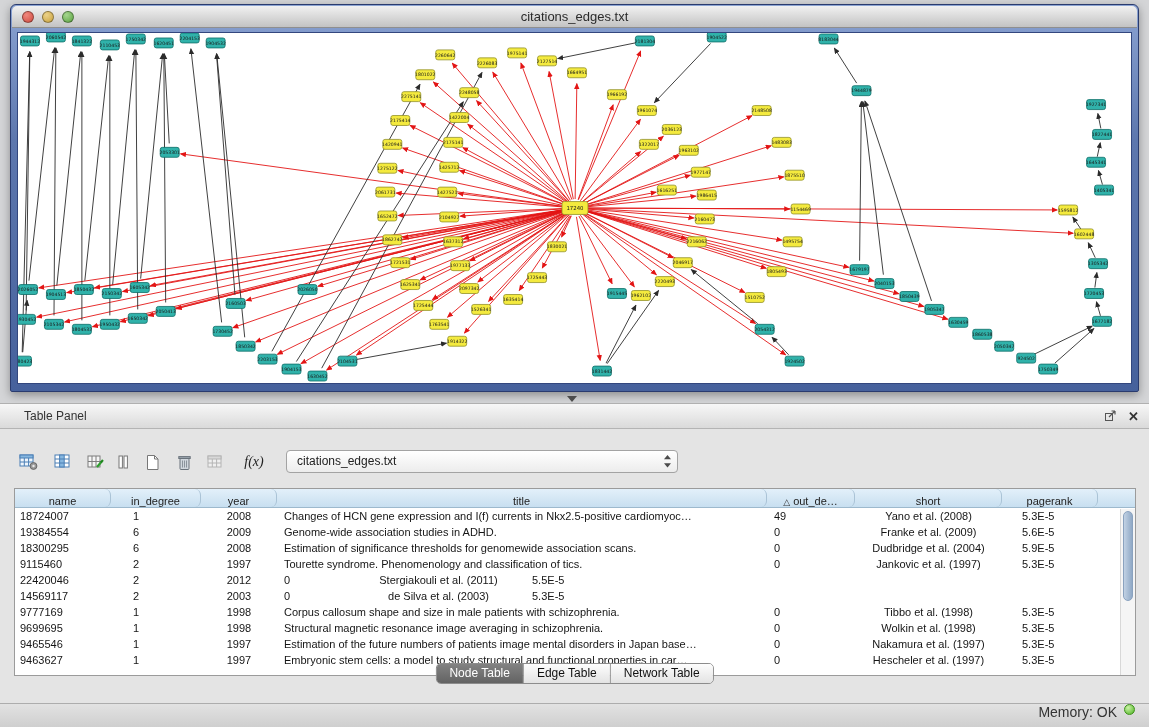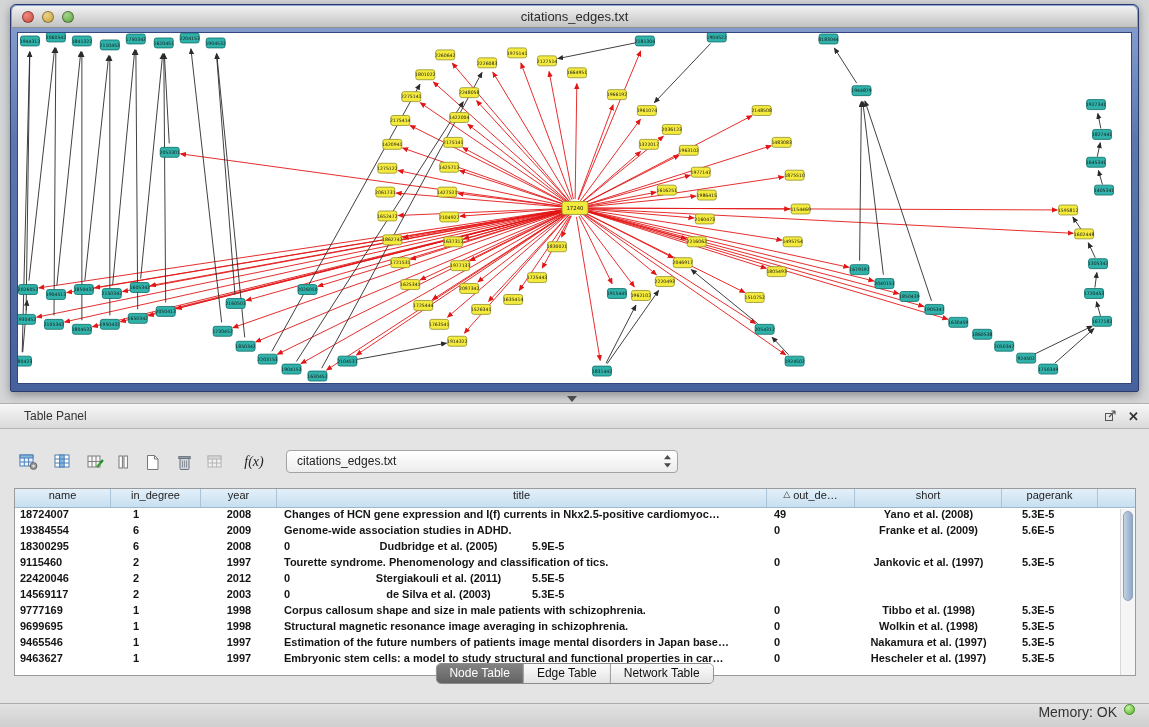--- a/index.html
+++ b/index.html
@@ -45,26 +45,26 @@
   .combo { position:absolute; left:286px; top:46px; width:392px; height:23px;
            border:1px solid #a3a3a3; border-radius:4px;
            background:linear-gradient(#ffffff,#ececec); font-size:12px; color:#222; }
   .combo-text { position:absolute; left:10px; line-height:21px; }
   .combo-arrows { position:absolute; right:5px; top:3px; }
 
   .tablebox { position:absolute; left:14px; top:84px; width:1122px; height:188px;
               background:#fff; border:1px solid #9b9b9b; overflow:hidden; }
   .thead { display:flex; height:19px; background:linear-gradient(#e3f0fa,#c8dff0);
            border-bottom:1px solid #9db9cd; }
-  .hcell { display:flex; align-items:flex-start; justify-content:center; font-size:11px;
-           color:#222; border-right:1px solid #aac3d6; }
+  .hcell { display:flex; align-items:flex-end; justify-content:center; font-size:11px;
+           color:#222; border-right:1px solid #aac3d6;border-radius:6px; }
   .hcell .sort { margin-right:3px; font-size:9px; color:#333; }
   .c0{flex:0 0 96px;} .c1{flex:0 0 90px;} .c2{flex:0 0 76px;} .c3{flex:0 0 490px;}
   .c4{flex:0 0 88px;} .c5{flex:0 0 147px;} .c6{flex:0 0 96px;}
-  .trow { display:flex; height:16px; align-items:flex-start; font-size:11px; color:#151515;font-weight:bold; }
+  .trow { display:flex; height:16px; align-items:center; font-size:11px; color:#151515; }
   .cell { white-space:nowrap; overflow:hidden; }
   .cell.c0{padding-left:5px;} .cell.c1{padding-left:22px;} .cell.c2{text-align:center;}
   .cell.c3{padding-left:7px;} .cell.c4{padding-left:7px;} .cell.c5{text-align:center;}
   .cell.c6{padding-left:20px;}
   .vscroll { position:absolute; top:20px; right:0; bottom:0; width:15px;
              background:#f5f5f5; border-left:1px solid #d8d8d8; }
   .vthumb { position:absolute; left:2px; right:2px; top:2px; height:90px; border-radius:6px;
             background:linear-gradient(90deg,#c2d2e4,#90a9c6); border:1px solid #8aa2bf; }
 
   .tabs { position:absolute; left:50%; top:259px; transform:translateX(-50%);
@@ -788,22 +788,23 @@
           <div class="cell c2">2009</div>
           <div class="cell c3">Genome-wide association studies in ADHD.</div>
           <div class="cell c4">0</div>
           <div class="cell c5">Franke et al. (2009)</div>
           <div class="cell c6">5.6E-5</div>
         </div>
         <div class="trow">
           <div class="cell c0">18300295</div>
           <div class="cell c1">6</div>
           <div class="cell c2">2008</div>
+          <div class="cell c3">Estimation of significance thresholds for genomewide association scans.</div>
           <div class="cell c4">0</div>
-          <div class="cell c5">Dudbridge et al. (2005)</div>
+          <div class="cell c5">Dudbridge et al. (2004)</div>
           <div class="cell c6">5.9E-5</div>
         </div>
         <div class="trow">
           <div class="cell c0">9115460</div>
           <div class="cell c1">2</div>
           <div class="cell c2">1997</div>
           <div class="cell c3">Tourette syndrome. Phenomenology and classification of tics.</div>
           <div class="cell c4">0</div>
           <div class="cell c5">Jankovic et al. (1997)</div>
           <div class="cell c6">5.3E-5</div>

